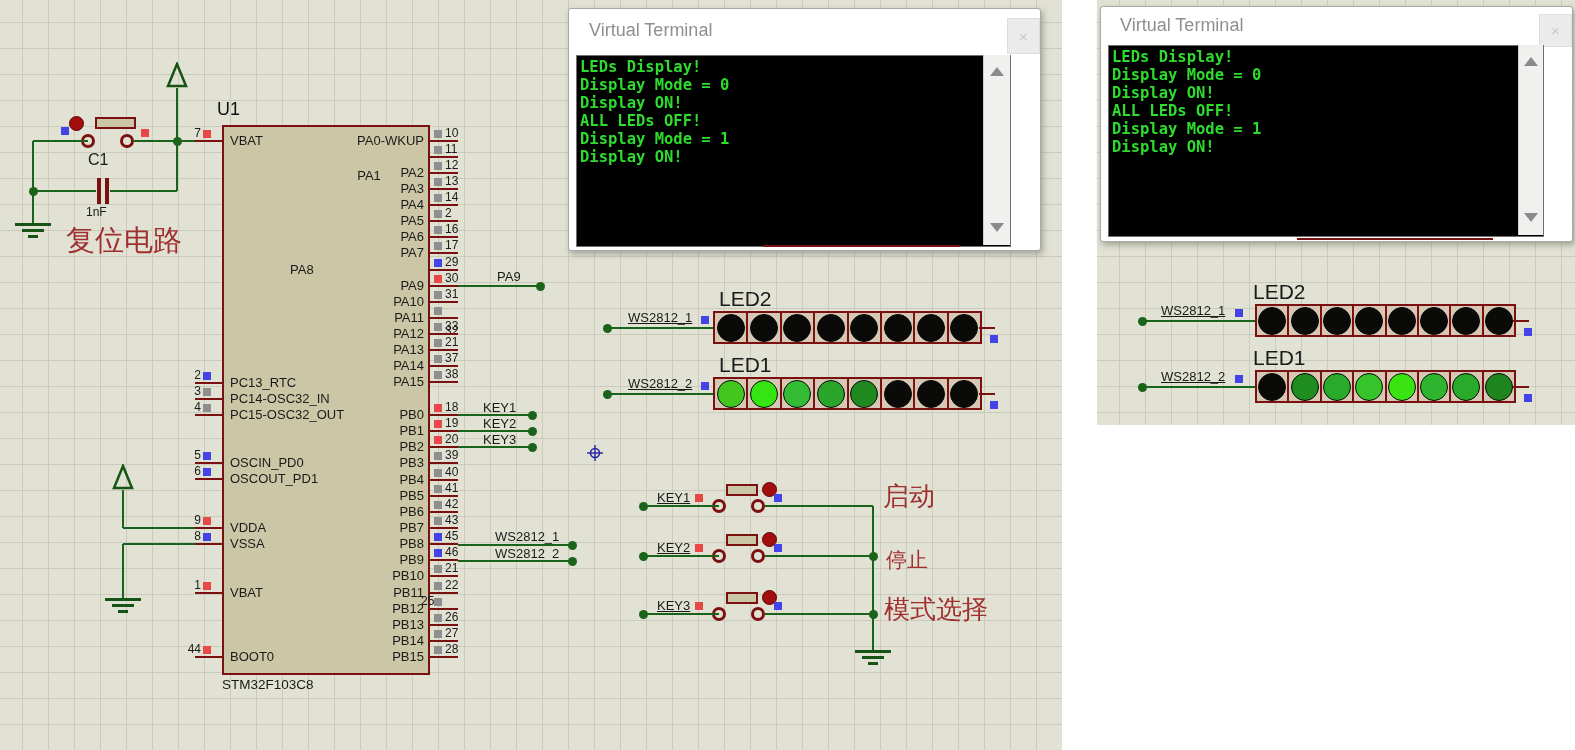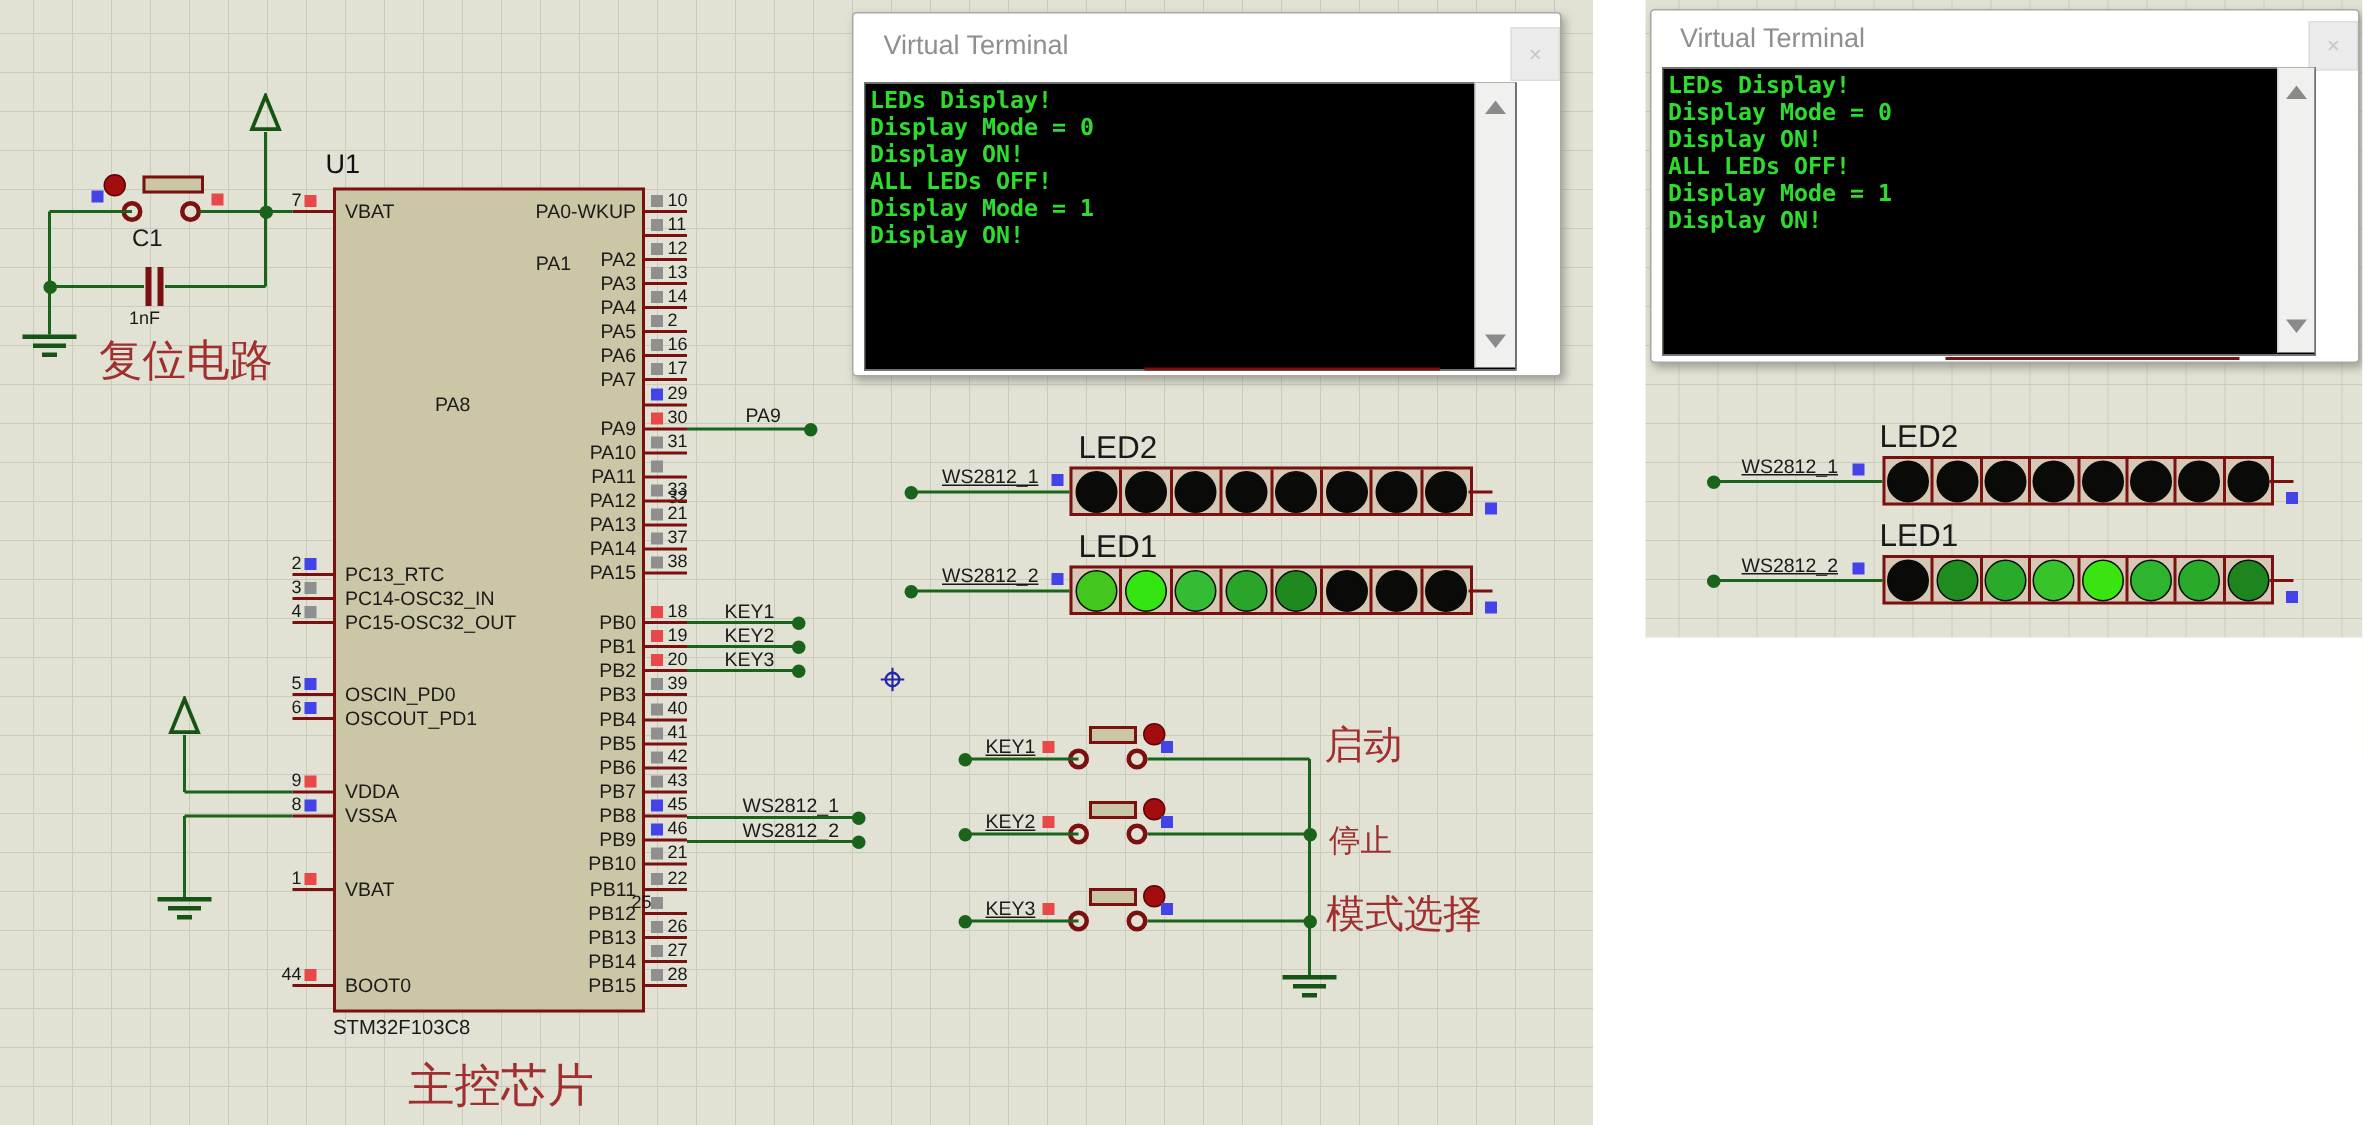--- a/index.html
+++ b/index.html
@@ -51,21 +51,20 @@
   <div class="grid" style="left:0;top:0;width:1062px;height:750px"></div>
   <div class="grid" style="left:1097px;top:0;width:478px;height:425px"></div>
 
   <div class="chip" style="left:222px;top:125px;width:204px;height:546px"></div>
   <div class="abs" style="left:217px;top:99px;font-size:18px;color:#111">U1</div>
   <div class="abs" style="left:222px;top:677px;font-size:13.5px;color:#1a1a1a">STM32F103C8</div>
 
   <div class="cn" style="left:66px;top:221px;font-size:29px">复位电路</div>
   <div class="abs" style="left:88px;top:151px;font-size:16px;color:#1a1a1a">C1</div>
   <div class="abs" style="left:86px;top:205px;font-size:12px;color:#1a1a1a">1nF</div>
-  <div class="cn" style="left:272px;top:703px;font-size:31px">主控芯片</div>
 
   <div id="dyn">
       <div class="rstub" style="left: 195px; top: 140px; width: 27px; height: 2px;"></div>
       <div class="pin-num" style="left: 163px; top: 126px; width: 38px; text-align: right;">7</div>
       <div class="sq red" style="left: 203px; top: 130px;"></div>
       <div class="pin-label" style="left: 230px; top: 133px;">VBAT</div>
       <div class="rstub" style="left: 195px; top: 382px; width: 27px; height: 2px;"></div>
       <div class="pin-num" style="left: 163px; top: 368px; width: 38px; text-align: right;">2</div>
       <div class="sq blue" style="left: 203px; top: 372px;"></div>
       <div class="pin-label" style="left: 230px; top: 375px;">PC13_RTC</div>

